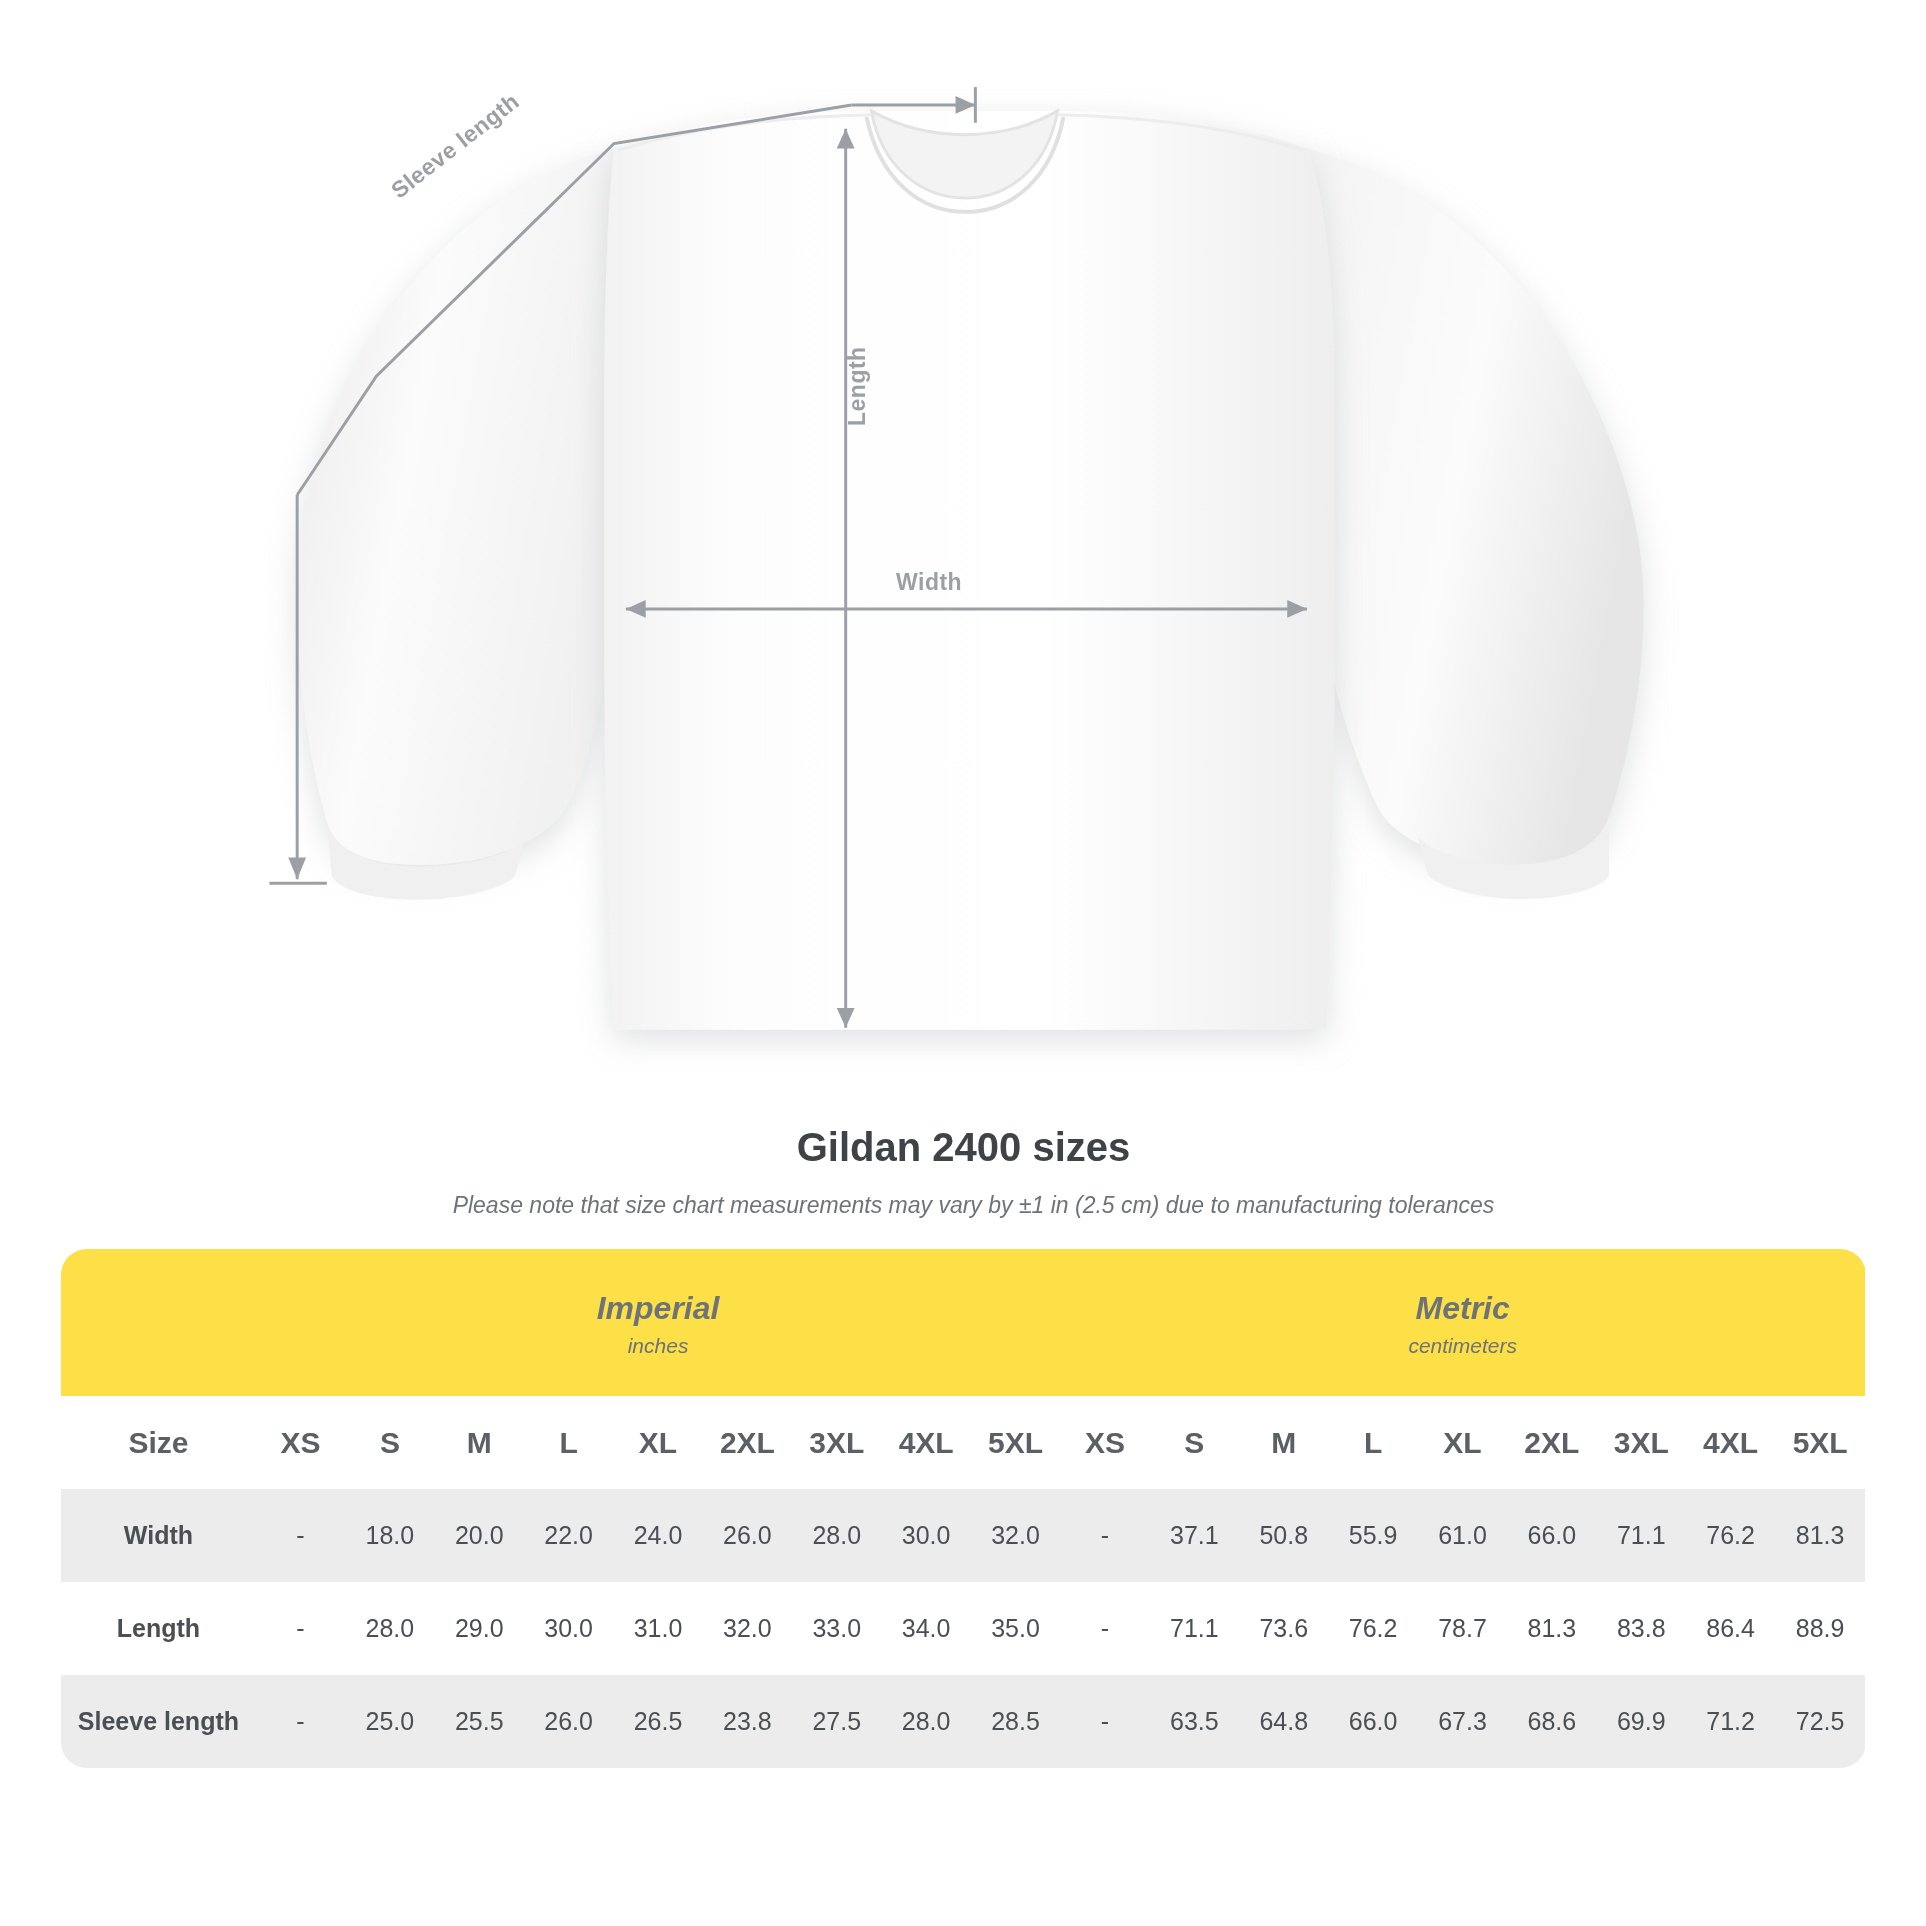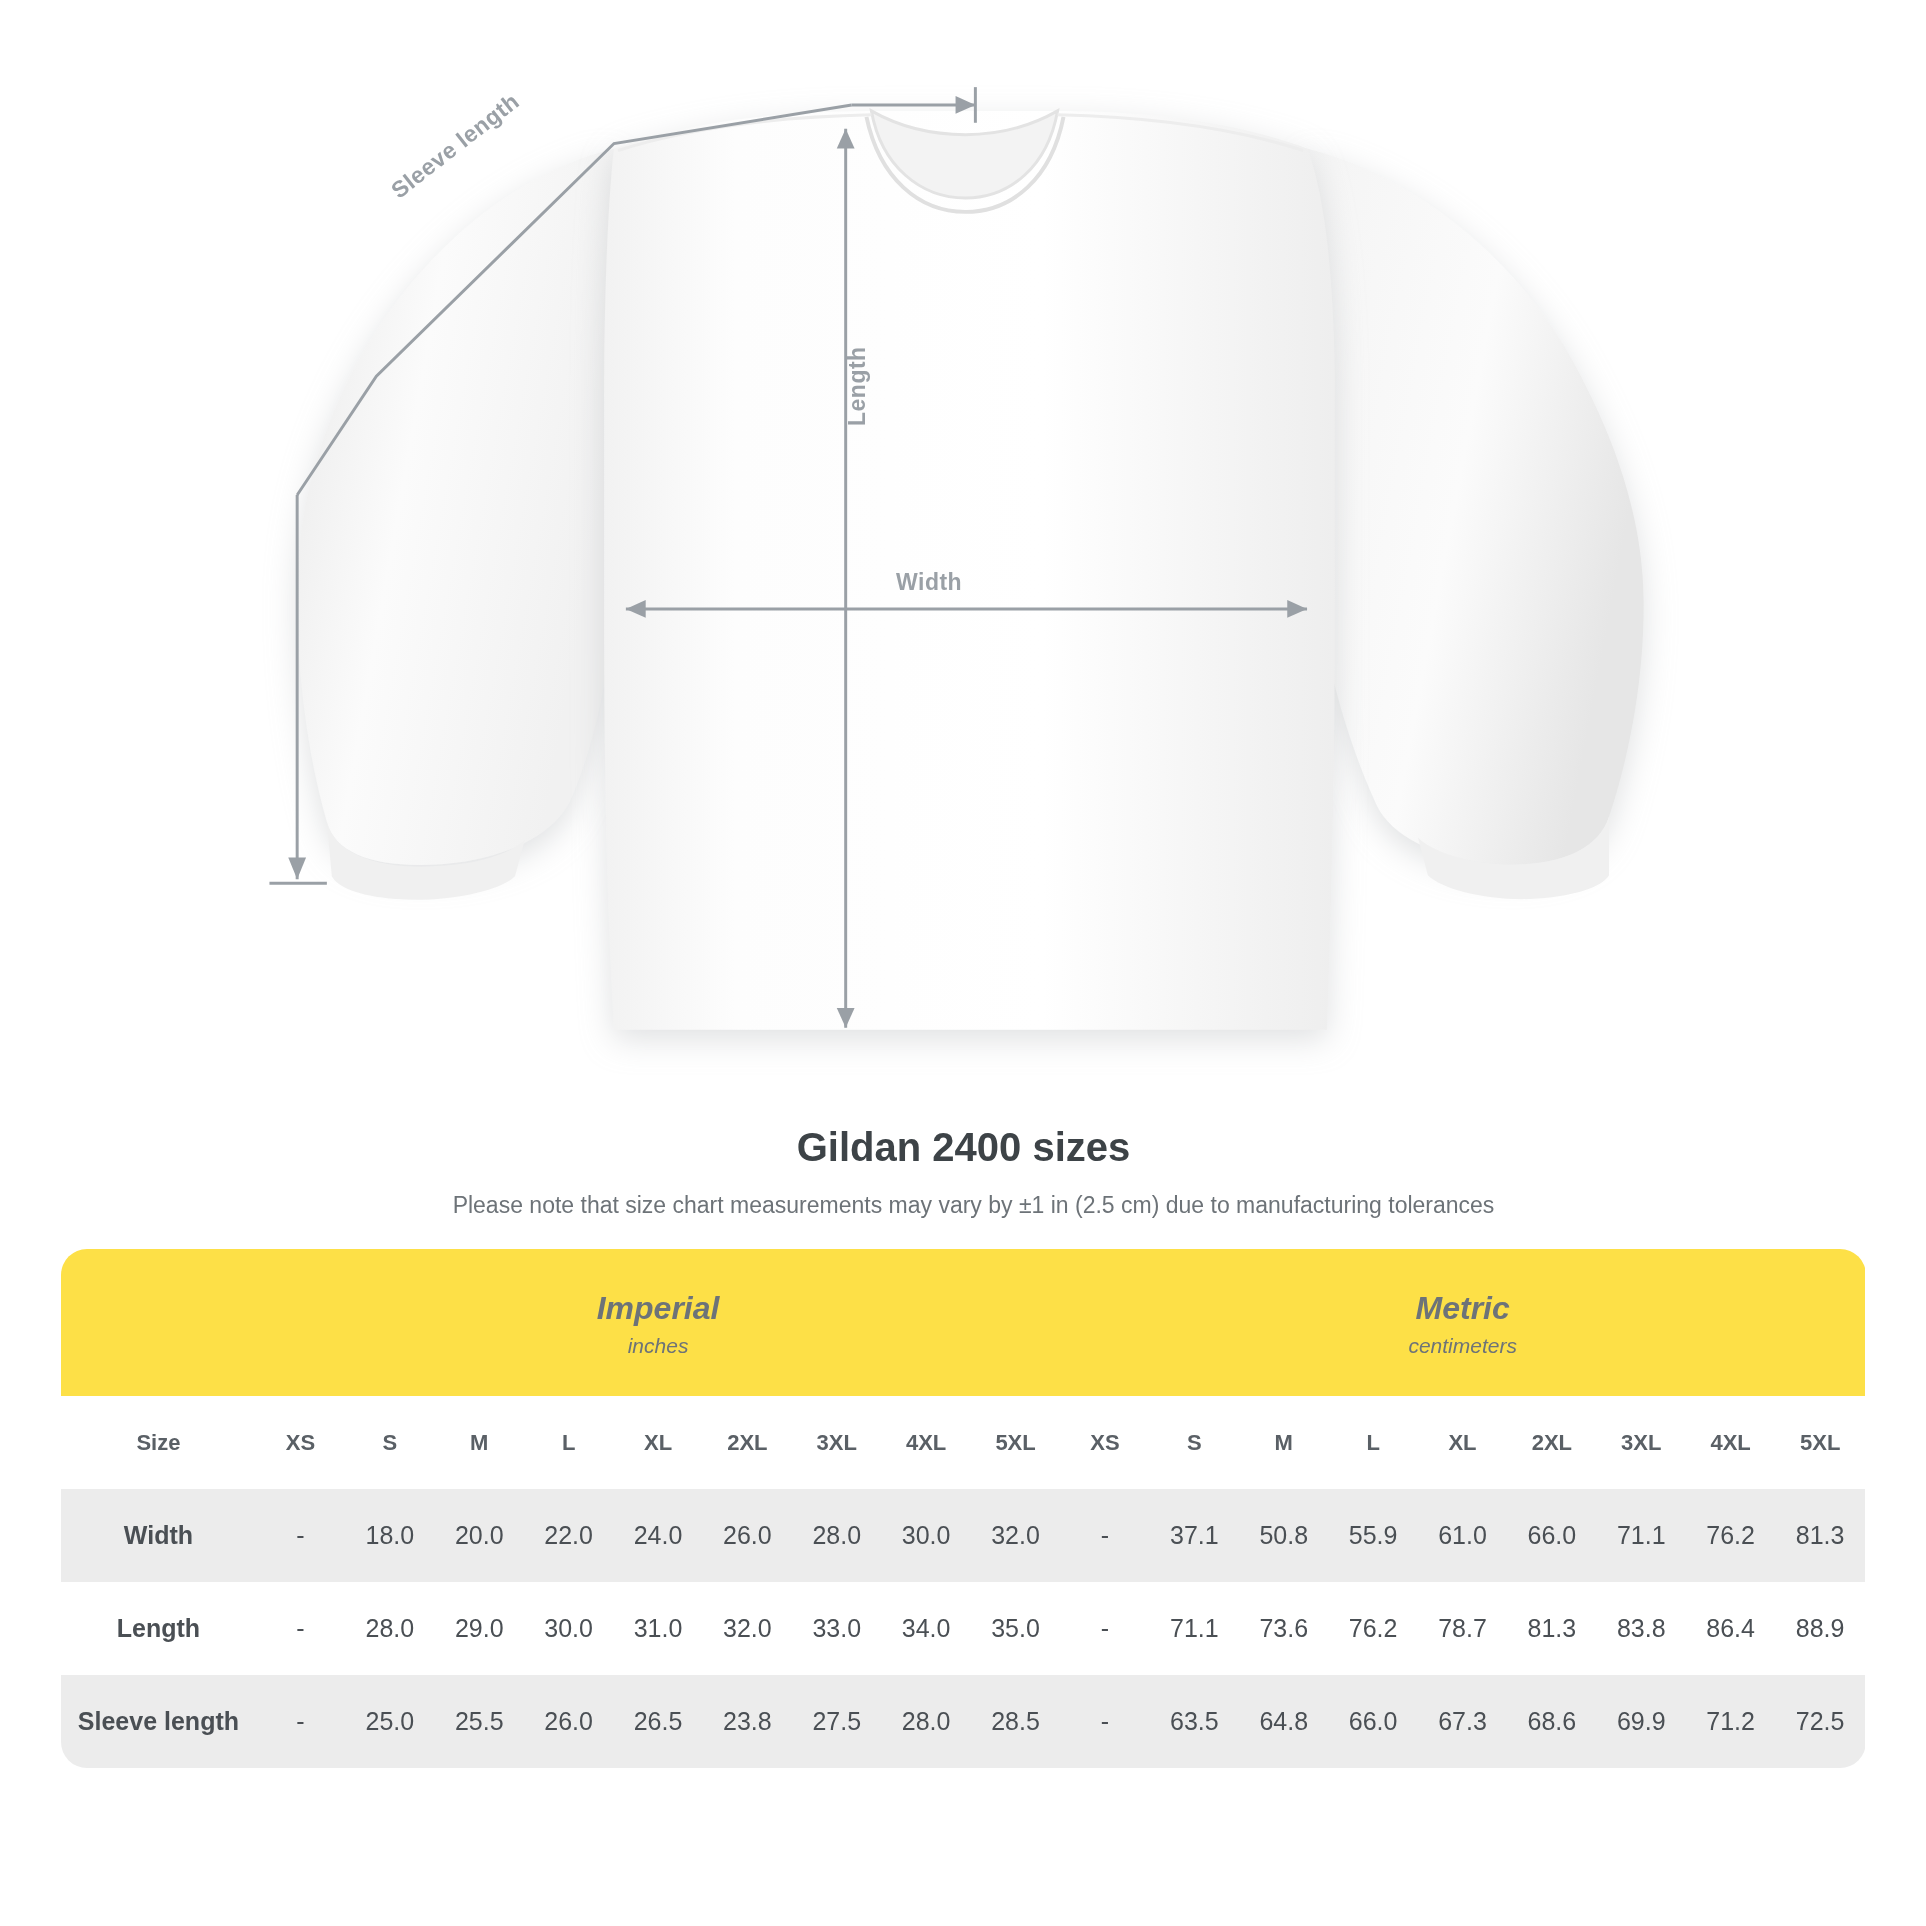--- a/index.html
+++ b/index.html
@@ -63,20 +63,21 @@
     margin-top: 26px;
   }
   .chart-title {
     font-size: 40px;
     font-weight: bold;
     color: #3d4347;
     margin: 16px;
   }
   .chart-subtitle {
     font-size: 23px;
+    font-style: italic;
     color: #6d7378;
     margin-top: 22px;
     padding-left: 20px;
   }
 
   
   .table-wrap {
     margin: 30px 61px 0 61px;
     border-radius: 26px;
     overflow: hidden;
@@ -105,21 +106,21 @@
   }
   .unit-sub {
     font-size: 21px;
     font-style: italic;
     color: #6d7378;
     margin-top: 6px;
   }
   .size-header-row td {
     background: #ffffff;
     height: 91px;
-    font-size: 22px;
+    font-size: 30px;
     font-weight: bold;
     color: #5a6066;
   }
   .row-label {
     font-size: 25px;
     font-weight: bold;
     color: #5a6066;
   }
   tr.shaded td {
     background: #ececec;

